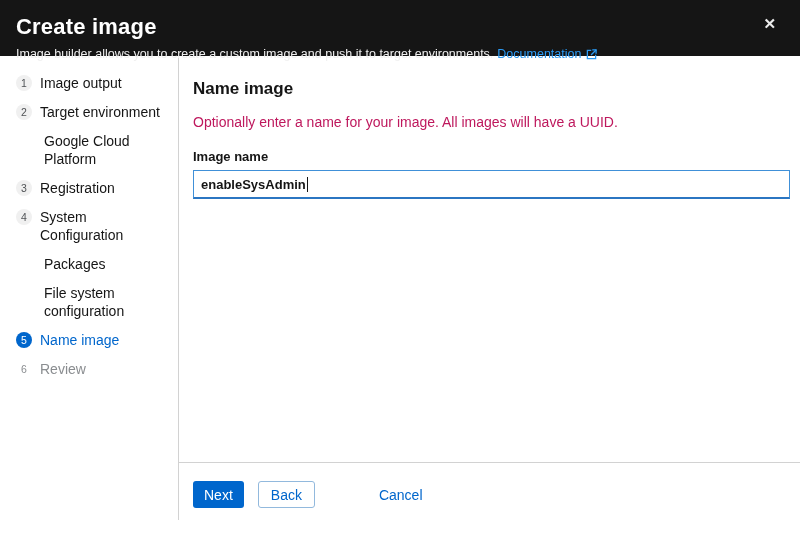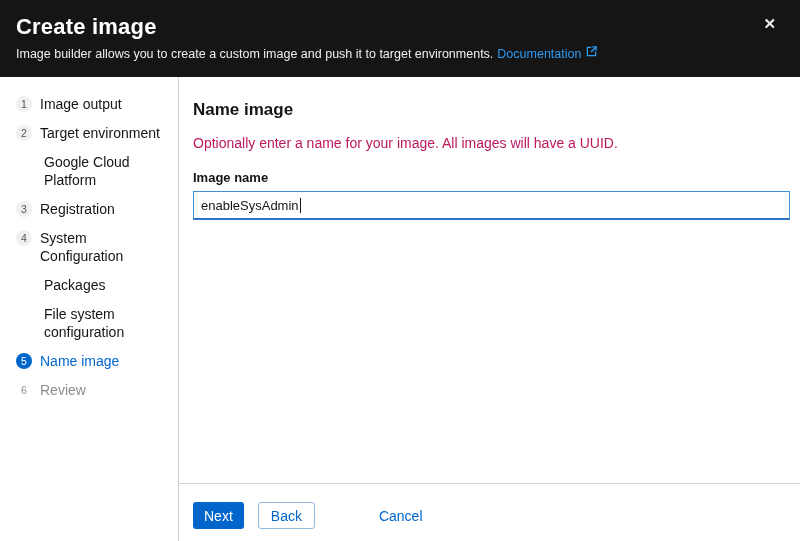--- a/index.html
+++ b/index.html
@@ -7,21 +7,21 @@
   body {
     font-family: "Liberation Sans", "DejaVu Sans", sans-serif;
     background: #ffffff;
     color: #151515;
     overflow: hidden;
   }
 
   
   .wizard-header {
     position: relative;
-    height: 77px;
+    height: 56px;
     background: #151515;
     color: #ffffff;
     padding: 13px 16px 16px 16px;
   }
   .wizard-title {
     font-size: 22px;
     font-weight: 700;
     line-height: 27px;
     letter-spacing: 0.2px;
   }
@@ -32,20 +32,21 @@
     color: #f0f0f0;
     display: flex;
     align-items: center;
     gap: 4px;
     white-space: nowrap;
   }
   .doc-link {
     color: #2b9af3;
     text-decoration: none;
     display: inline-flex;
+    align-items: center;
     gap: 5px;
     cursor: pointer;
   }
   .ext-icon svg { display: block; }
   .close-btn {
     position: absolute;
     top: 14px;
     right: 20px;
     background: transparent;
     border: none;
@@ -142,20 +143,21 @@
     height: 29px;
     background: #ffffff;
     border: 1px solid #4090d8;
     border-bottom: 2px solid #2b76c2;
     display: flex;
     align-items: center;
     padding: 0 7px;
     font-size: 13px;
     color: #151515;
     cursor: text;
+    font-weight: bold;
   }
   .caret {
     display: inline-block;
     width: 1px;
     height: 15px;
     background: #151515;
     margin-left: 1px;
   }
 
   

